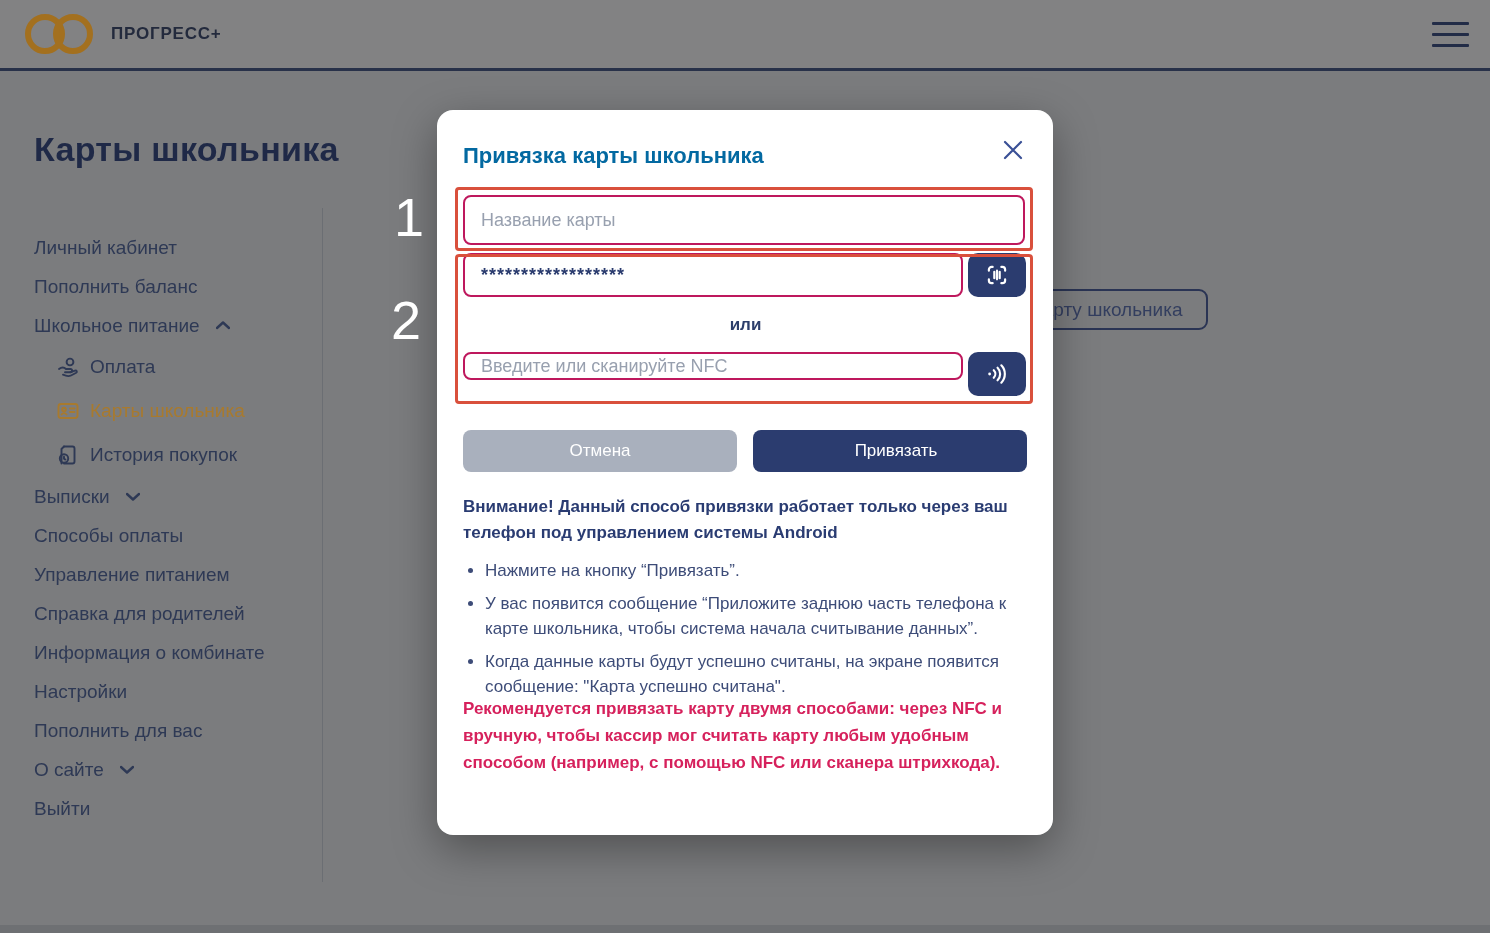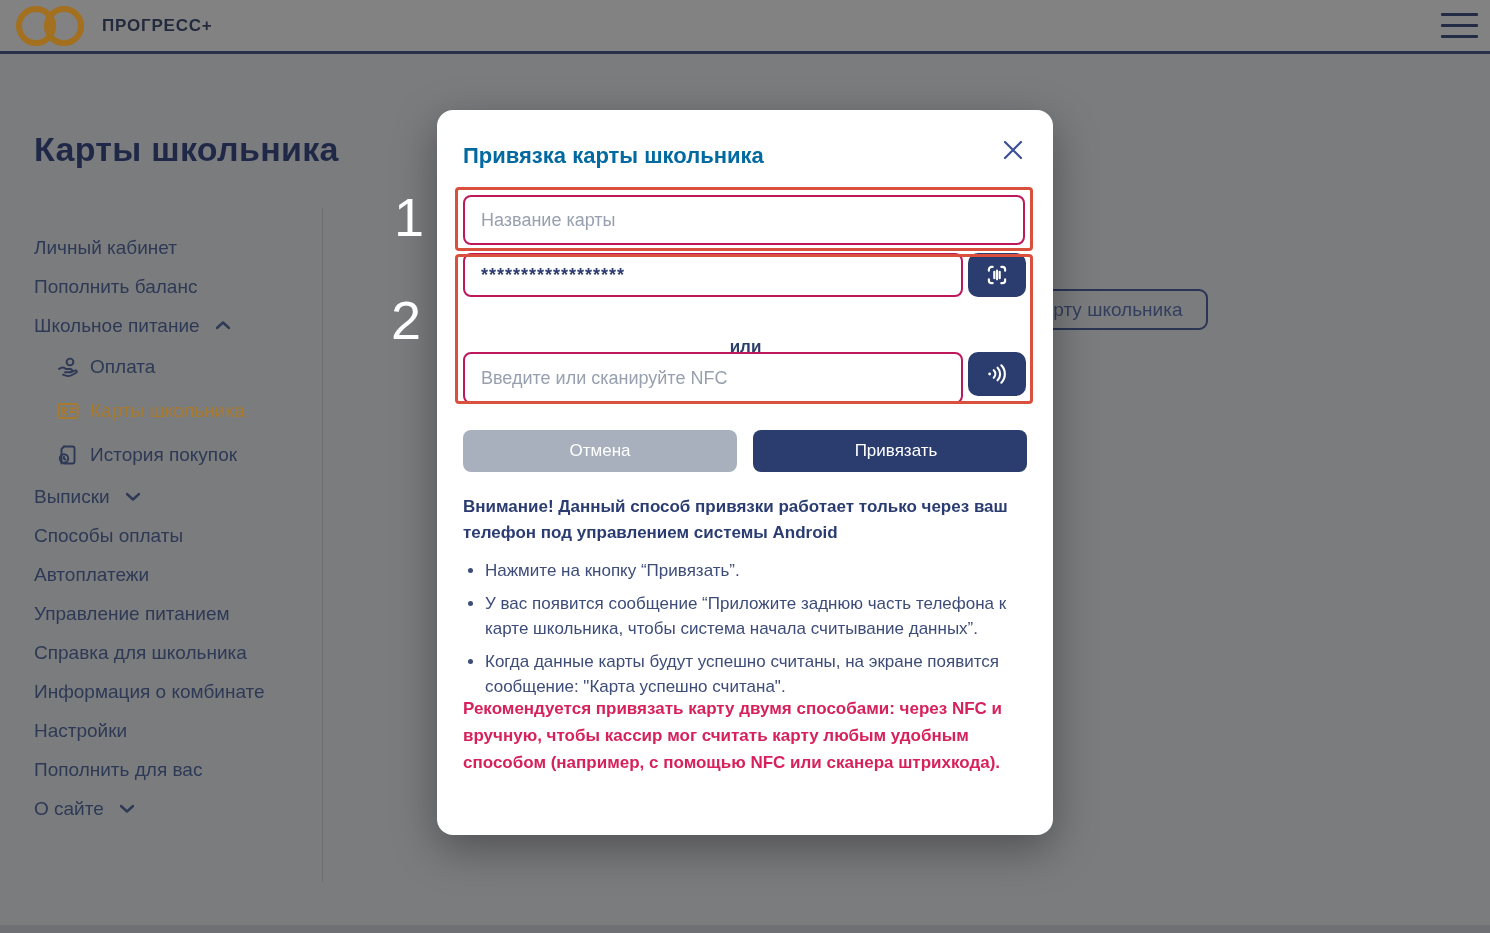--- a/index.html
+++ b/index.html
@@ -1,22 +1,22 @@
 <!DOCTYPE html>
 <html><head>
 <meta charset="utf-8">
 <style>
   * { margin:0; padding:0; box-sizing:border-box; }
   html,body { background:#55565a; }
   body { font-family:"Liberation Sans", sans-serif; }
   .screen { position:relative; width:1490px; height:933px; background:#7b7c7e; overflow:hidden; }
 
   
-  .header { position:absolute; left:0; top:0; width:100%; height:54px; background:#828283;
-            border-bottom:3px solid #283149; display:flex; align-items:center; padding:0 12px; }
+  .header { position:absolute; left:0; top:0; width:100%; height:71px; background:#828283;
+            border-bottom:3px solid #283149; display:flex; align-items:center; padding:0 21px; }
   .logo { display:flex; align-items:center; gap:14px; }
   .logo-text { font-size:17px; font-weight:700; letter-spacing:.8px; color:#232a3d; }
   .burger { margin-left:auto; width:37px; display:flex; flex-direction:column; gap:8px; cursor:pointer; }
   .burger span { display:block; height:3px; background:#222c47; border-radius:1px; }
 
   .page-title { position:absolute; left:34px; top:130px; font-size:34px; font-weight:800; color:#1f2947; letter-spacing:.3px; }
 
   .sidebar { position:absolute; left:34px; top:228px; width:270px; display:flex; flex-direction:column; }
   .side-item { display:flex; align-items:center; gap:10px; height:39px; font-size:19px; font-weight:500;
                color:#2e3955; cursor:pointer; text-decoration:none; }
@@ -33,26 +33,26 @@
   .modal { position:absolute; left:437px; top:110px; width:616px; height:725px; background:#ffffff;
            border-radius:16px; box-shadow:0 14px 44px rgba(0,0,0,.35); z-index:10; }
   .modal-title { position:absolute; left:26px; top:33px; font-size:22px; font-weight:600; color:#0369a1; }
   .modal-close { position:absolute; right:28px; top:28px; width:24px; height:24px; cursor:pointer; display:flex; }
 
   .field { position:absolute; border:2px solid #be185d; border-radius:8px; background:#fff;
            font-family:"Liberation Sans", sans-serif; font-size:18px; color:#2b3c6f; padding:0 16px; outline:none; }
   .field::placeholder { color:#98a0af; }
   #card-name   { left:26px; top:85px;  width:562px; height:50px; }
   #card-number { left:26px; top:143px; width:500px; height:44px; letter-spacing:1px; font-weight:600; }
-  #nfc-input   { left:26px; top:242px; width:500px; height:52px; }
+  #nfc-input   { left:26px; top:242px; width:500px; height:28px; }
   .icon-btn { position:absolute; width:58px; height:44px; background:#2b3c6f; border:none; border-radius:10px;
               display:flex; align-items:center; justify-content:center; cursor:pointer; }
   #scan-btn { left:531px; top:143px; }
   #nfc-btn  { left:531px; top:242px; }
-  .or-text { position:absolute; left:26px; top:205px; width:565px; text-align:center; font-size:17px; font-weight:600; color:#2c3e6a;margin-top:22px; }
+  .or-text { position:absolute; left:26px; top:205px; width:565px; text-align:center; font-size:17px; font-weight:600; color:#2c3e6a; }
 
   .btn { position:absolute; top:320px; width:274px; height:42px; border:none; border-radius:8px;
          font-family:"Liberation Sans", sans-serif; font-size:17px; font-weight:500; color:#ffffff; cursor:pointer; }
   #cancel-btn { left:26px;  background:#a9b0bd; }
   #submit-btn { left:316px; background:#2b3c6f;padding-left:12px; }
 
   .warning { position:absolute; left:26px; top:384px; width:566px; font-size:17px; font-weight:700;
              color:#2a3c72; line-height:1.55; }
   .steps { position:absolute; left:30px; top:448px; width:560px; list-style:disc; padding-left:18px;
            color:#3d4c78; font-size:17px; line-height:1.5; }
@@ -146,45 +146,45 @@
       <span class="chev">
         <svg width="14" height="9" viewBox="0 0 14 9">
             <polyline points="1,2 7,7.5 13,2" fill="none" stroke="#2e3955" stroke-width="2.4" stroke-linecap="round" stroke-linejoin="round"></polyline>
           </svg>
       </span>
       </a>
     <a class="side-item">
       <span>Способы оплаты</span>
       </a>
     <a class="side-item">
-      <span>Автоплатежи</span>
-      </a>
-    <a class="side-item">
       <span>Управление питанием</span>
       </a>
     <a class="side-item">
-      <span>Справка для школьника</span>
+      <span>Справка для родителей</span>
       </a>
     <a class="side-item">
       <span>Информация о комбинате</span>
       </a>
     <a class="side-item">
       <span>Настройки</span>
       </a>
     <a class="side-item">
       <span>Пополнить для вас</span>
       </a>
     <a class="side-item">
       <span>О сайте</span>
       <span class="chev">
         <svg width="14" height="9" viewBox="0 0 14 9">
             <polyline points="1,2 7,7.5 13,2" fill="none" stroke="#2e3955" stroke-width="2.4" stroke-linecap="round" stroke-linejoin="round"></polyline>
           </svg>
       </span>
       </a>
+    <a class="side-item">
+      <span>Выйти</span>
+      </a>
   </nav>
 
   <div class="divider-v"></div>
 
   <button class="bg-button">карту школьника</button>
 
   <div class="footer-strip"></div>
 
   <div class="modal">
     <div class="modal-title">Привязка карты школьника</div>

